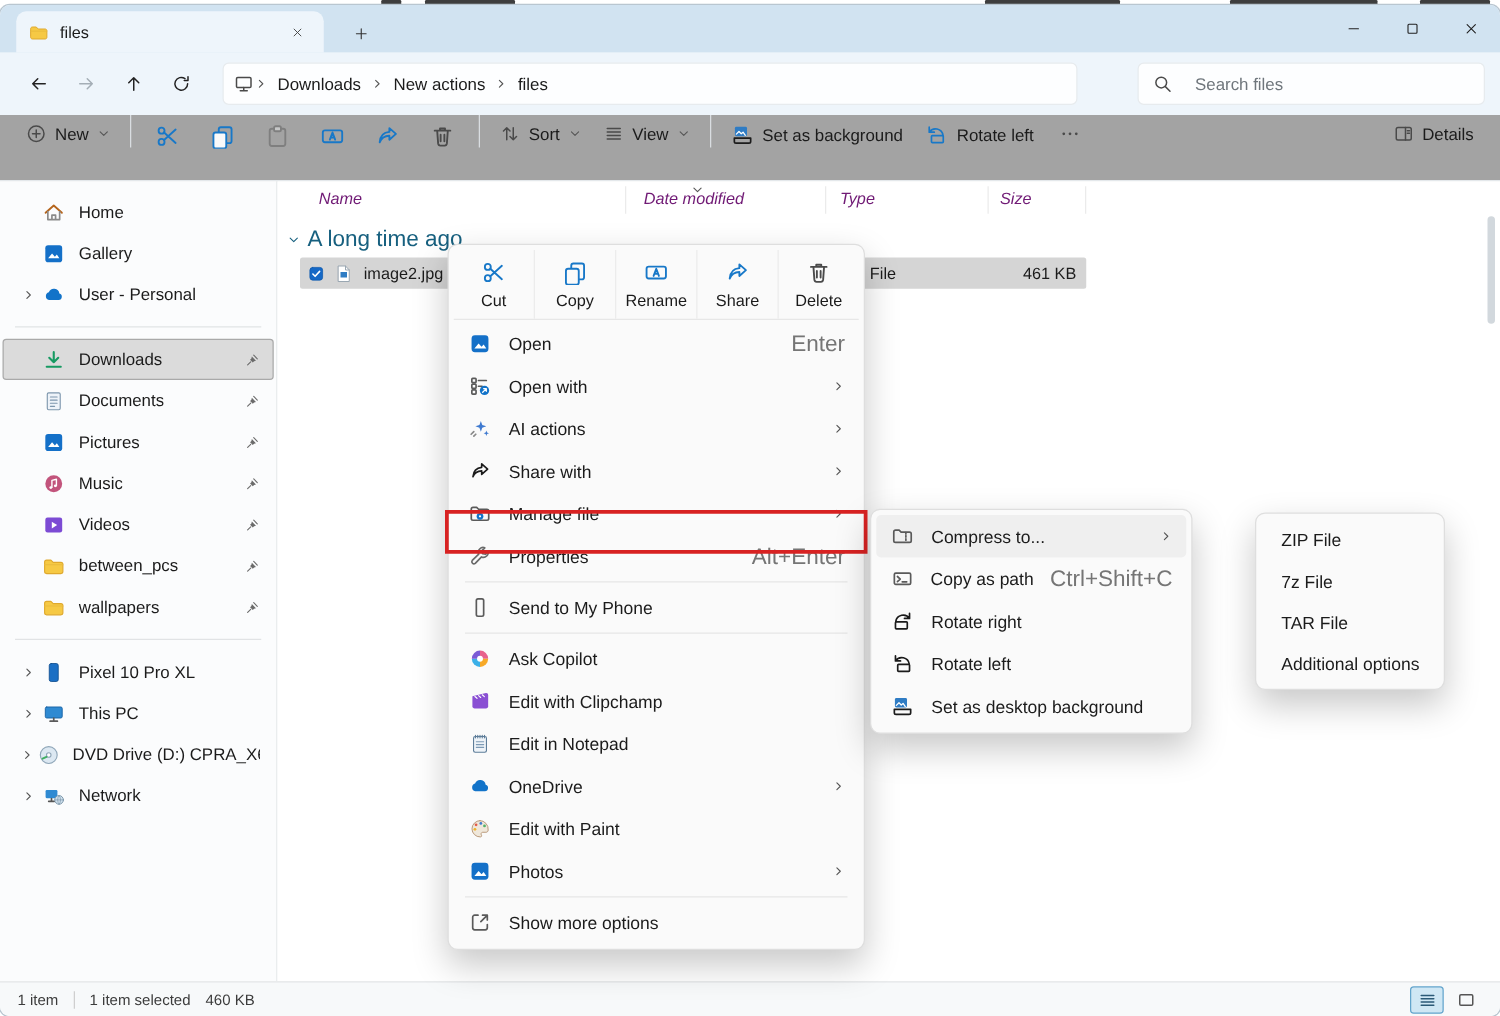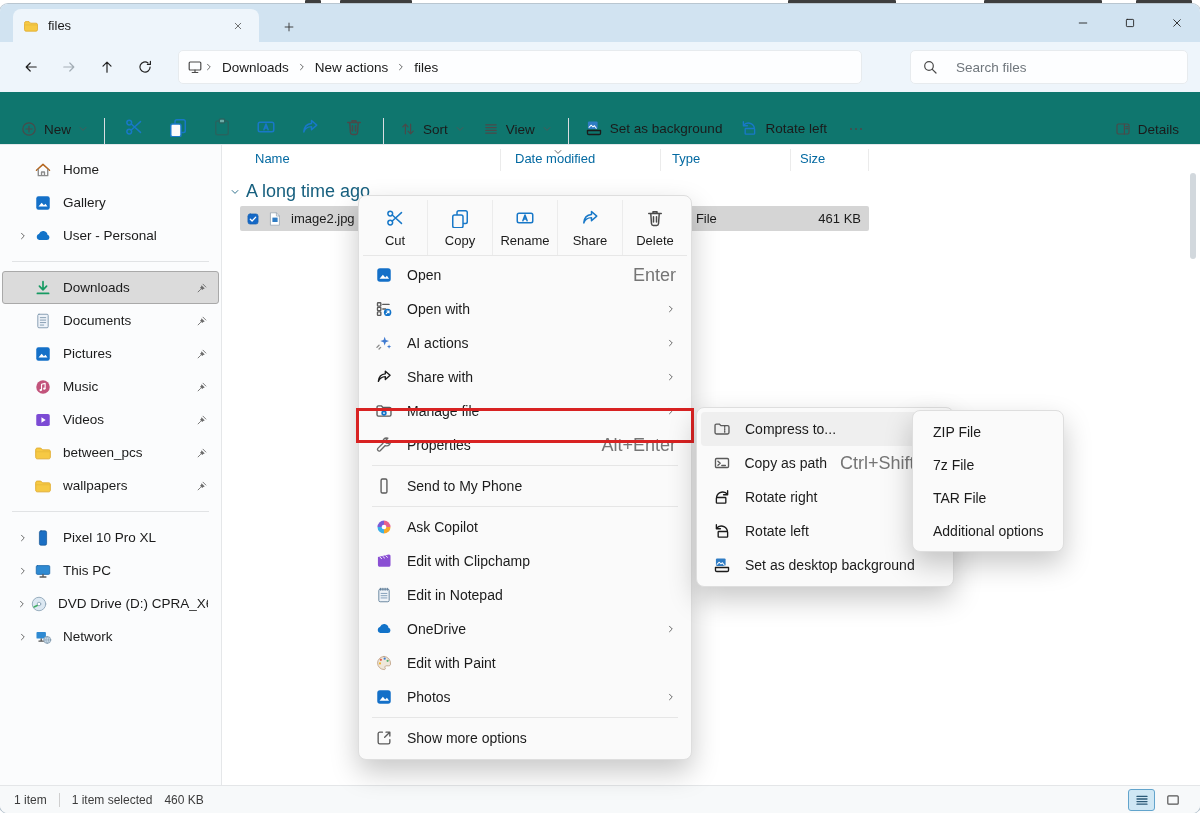--- a/index.html
+++ b/index.html
@@ -24,42 +24,42 @@
   .navbtn { width:38px; height:36px; display:flex; align-items:center; justify-content:center; color:#222; border-radius:4px; }
   .navbtn.disabled { color:#a4aeb6; }
   .addrbar { margin-left:14px; width:684px; height:34px; background:#fdfeff; border:1px solid #e7ebee; border-radius:5px; display:flex; align-items:center; padding:0 8px; font-size:13.5px; }
   .crumb { padding:4px 7px; border-radius:4px; white-space:nowrap; }
   .crumbchev { color:#555; display:flex; align-items:center; padding:0 1px; }
   .searchbar { margin-left:auto; width:278px; height:34px; background:#fdfeff; border:1px solid #e7ebee; border-radius:5px; display:flex; align-items:center; gap:18px; padding:0 11px; }
   .searchbar input { border:none; outline:none; background:transparent; font-size:13.5px; color:#222; font-family:inherit; width:200px; }
   .searchbar input::placeholder { color:#6f767c; }
 
   
-  .toolbar { height:53px; background:#0f766e; border-bottom:1px solid #e4e8eb; display:flex; align-items:flex-end; padding:0 12px; }
+  .toolbar { height:53px; background:#a3a3a3; border-bottom:1px solid #e4e8eb; display:flex; align-items:flex-start; padding:0 12px; }
   .tbtn { display:flex; align-items:center; gap:7px; padding:7px 9px; border-radius:5px; font-size:13.5px; color:#1b1b1b; }
   .tbtn.iconic { padding:7px 12px; }
   .tbtn.disabled { opacity:.4; }
   .tsep { width:1px; height:26px; background:#d9dde1; margin:0 7px; }
   .tspacer { flex:1; }
   .caret { color:#555; display:flex; }
 
   
   .main { position:absolute; top:141px; left:0; right:0; bottom:28px; display:flex; }
 
   .sidebar { width:222px; border-right:1px solid #e5e7e9; background:#fbfcfd; padding-top:8px; position:relative; }
   .srow { height:33px; display:flex; align-items:center; padding:0 10px 0 10px; font-size:13.5px; border:1px solid transparent; border-radius:3px; margin:0 2px; }
   .srow.selected { background:#dbdbdb; border-color:#a9a9a9; }
   .srow .exp { width:20px; display:flex; align-items:center; justify-content:center; color:#555; }
   .srow .sicon { width:20px; display:flex; align-items:center; justify-content:center; margin-right:10px; }
   .srow .slabel { white-space:nowrap; overflow:hidden; text-overflow:clip; max-width:150px; }
   .srow .pin { margin-left:auto; color:#6b6b6b; display:flex; }
   .sdivider { height:1px; background:#e1e3e5; margin:9px 12px; }
 
   .content { flex:1; position:relative; background:#fff; }
-  .colhead { position:absolute; top:6px; font-size:13px; color:#0369a1; }
+  .colhead { position:absolute; top:6px; font-size:13px; color:#701a75;font-style:italic; }
   .colsep { position:absolute; top:4px; width:1px; height:22px; background:#ebebeb; }
   .sortchev { position:absolute; top:-4px; color:#555; }
   .grouphead { position:absolute; top:36px; left:8px; display:flex; align-items:center; gap:6px; color:#17607f; font-size:18px; }
   .grouphead .gchev { color:#17607f; display:flex; }
 
   .filerow { position:absolute; top:61px; left:18px; width:629px; height:25px; background:#d5d5d5; border-radius:2px; display:flex; align-items:center; padding:0 7px; gap:8px; font-size:13px; }
   .filerow .ftype { position:absolute; left:427px; }
   .filerow .fsize { position:absolute; right:8px; }
 
   .vtrack { position:absolute; right:2px; top:2px; bottom:2px; width:10px; }
@@ -79,21 +79,21 @@
   .qitem { flex:1; display:flex; flex-direction:column; align-items:center; justify-content:center; gap:5px; font-size:13px; border-right:1px solid #ececec; }
   .qitem:last-child { border-right:none; }
   .mitem { height:34px; display:flex; align-items:center; padding:0 11px; gap:13px; font-size:14px; border-radius:4px; position:relative; }
   .mitem.hover { background:#efefef; }
   .mitem .micon { width:20px; display:flex; align-items:center; justify-content:center; }
   .mitem .mlabel { white-space:nowrap; }
   .mitem .mshort { margin-left:auto; color:#757575; font-size:18px; }
   .mitem .msub { margin-left:auto; color:#555; display:flex; }
   .mdiv { height:1px; background:#e6e6e6; margin:3px 9px; }
   .submenu { left:696px; top:403px; width:258px; z-index:12; }
-  .subsub { left:912px; top:406px; width:152px; z-index:13; }
+  .subsub { left:1004px; top:406px; width:152px; z-index:13; }
   .subsub .mitem { height:33px; padding-left:16px; }
   .redbox { position:absolute; left:356px; top:404px; width:338px; height:35px; border:3px solid #d82222; z-index:11; pointer-events:none; }
 
   svg { display:block; }
   .ic16 svg { width:16px; height:16px; }
   .ic18 svg { width:18px; height:18px; }
   .ic20 svg { width:20px; height:20px; }
   .ic12 svg { width:12px; height:12px; }
   .ic10 svg { width:10px; height:10px; }
   .blue { color:#1878c8; }

